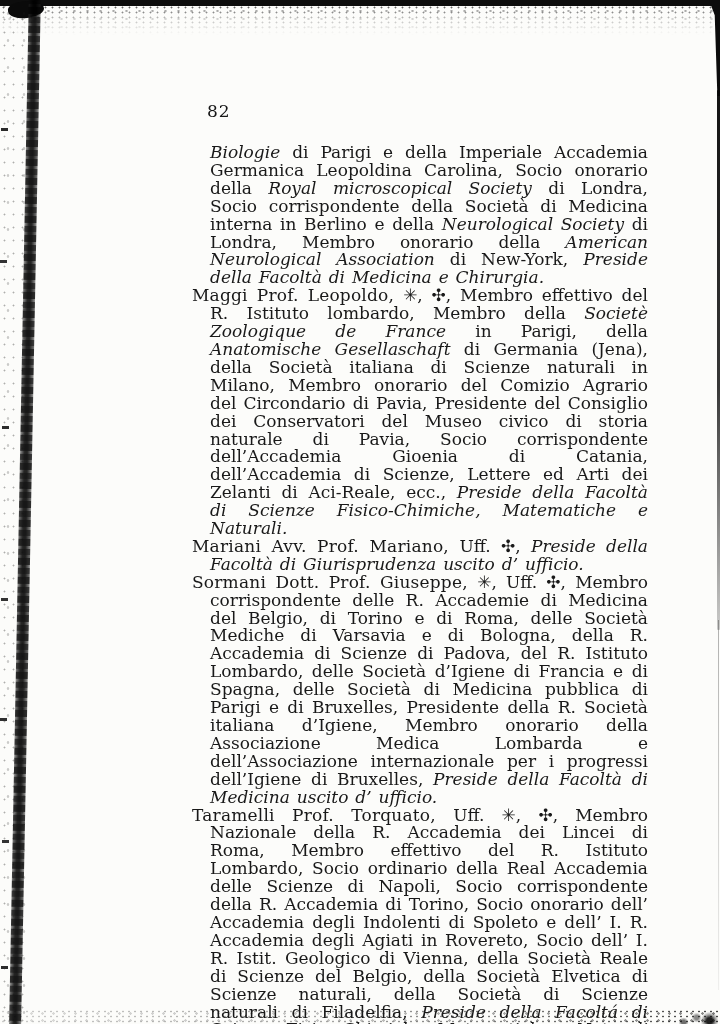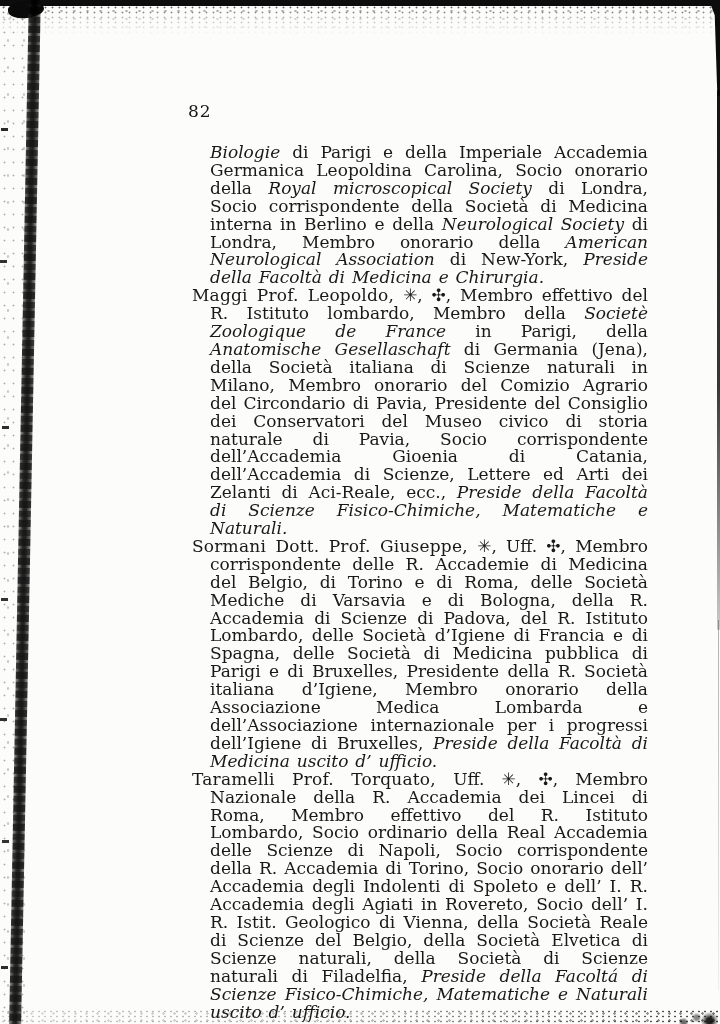--- a/index.html
+++ b/index.html
@@ -7,21 +7,21 @@
   body {
     position: relative;
     background: #fcfcfa;
     font-family: "DejaVu Serif", "Liberation Serif", serif;
     color: #1b1b1b;
   }
 
   
   .page-number {
     position: absolute;
-    left: 188px;
+    left: 207px;
     top: 101px;
     font-size: 17px;
     letter-spacing: 1px;
     color: #161616;
   }
   .text-block {
     position: absolute;
     left: 192px;
     top: 144px;
     width: 456px;
@@ -135,15 +135,16 @@
 <div class="artifact corner-wedge-tr"></div>
 <div class="artifact edge-right-line"></div>
 <div class="artifact edge-right-faint"></div>
 <div class="artifact edge-bottom-noise"></div>
 <div class="artifact corner-blob-br"></div>
 
 <div class="page-number">82</div>
 <div class="text-block">
     <p class="continuation"><span class="seg italic">Biologie</span><span class="seg normal"> di Parigi e della Imperiale Accademia Germanica Leopoldina Carolina, Socio onorario della </span><span class="seg italic">Royal microscopical Society</span><span class="seg normal"> di Londra, Socio corrispondente della Società di Medicina interna in Berlino e della </span><span class="seg italic">Neurological Society</span><span class="seg normal"> di Londra, Membro onorario della </span><span class="seg italic">American Neurological Association</span><span class="seg normal"> di New-York, </span><span class="seg italic">Preside della Facoltà di Medicina e Chirurgia.</span></p>
     <p class="entry"><span class="seg bold">Maggi Prof. Leopoldo, </span><span class="seg normal">✳, ✣, Membro effettivo del R. Istituto lombardo, Membro della </span><span class="seg italic">Societè Zoologique de France</span><span class="seg normal"> in Parigi, della </span><span class="seg italic">Anatomische Gesellaschaft</span><span class="seg normal"> di Germania (Jena), della Società italiana di Scienze naturali in Milano, Membro onorario del Comizio Agrario del Circondario di Pavia, Presidente del Consiglio dei Conservatori del Museo civico di storia naturale di Pavia, Socio corrispondente dell’Accademia Gioenia di Catania, dell’Accademia di Scienze, Lettere ed Arti dei Zelanti di Aci-Reale, ecc., </span><span class="seg italic">Preside della Facoltà di Scienze Fisico-Chimiche, Matematiche e Naturali.</span></p>
+    <p class="entry"><span class="seg bold">Mariani Avv. Prof. Mariano, </span><span class="seg normal">Uff. ✣, </span><span class="seg italic">Preside della Facoltà di Giurisprudenza uscito d’ ufficio.</span></p>
     <p class="entry"><span class="seg bold">Sormani Dott. Prof. Giuseppe, </span><span class="seg normal">✳, Uff. ✣, Membro corrispondente delle R. Accademie di Medicina del Belgio, di Torino e di Roma, delle Società Mediche di Varsavia e di Bologna, della R. Accademia di Scienze di Padova, del R. Istituto Lombardo, delle Società d’Igiene di Francia e di Spagna, delle Società di Medicina pubblica di Parigi e di Bruxelles, Presidente della R. Società italiana d’Igiene, Membro onorario della Associazione Medica Lombarda e dell’Associazione internazionale per i progressi dell’Igiene di Bruxelles, </span><span class="seg italic">Preside della Facoltà di Medicina uscito d’ ufficio.</span></p>
     <p class="entry"><span class="seg bold">Taramelli Prof. Torquato, </span><span class="seg normal">Uff. ✳, ✣, Membro Nazionale della R. Accademia dei Lincei di Roma, Membro effettivo del R. Istituto Lombardo, Socio ordinario della Real Accademia delle Scienze di Napoli, Socio corrispondente della R. Accademia di Torino, Socio onorario dell’ Accademia degli Indolenti di Spoleto e dell’ I. R. Accademia degli Agiati in Rovereto, Socio dell’ I. R. Istit. Geologico di Vienna, della Società Reale di Scienze del Belgio, della Società Elvetica di Scienze naturali, della Società di Scienze naturali di Filadelfia, </span><span class="seg italic">Preside della Facoltá di Scienze Fisico-Chimiche, Matematiche e Naturali uscito d’ ufficio.</span></p>
   </div>
 
 </body></html>

